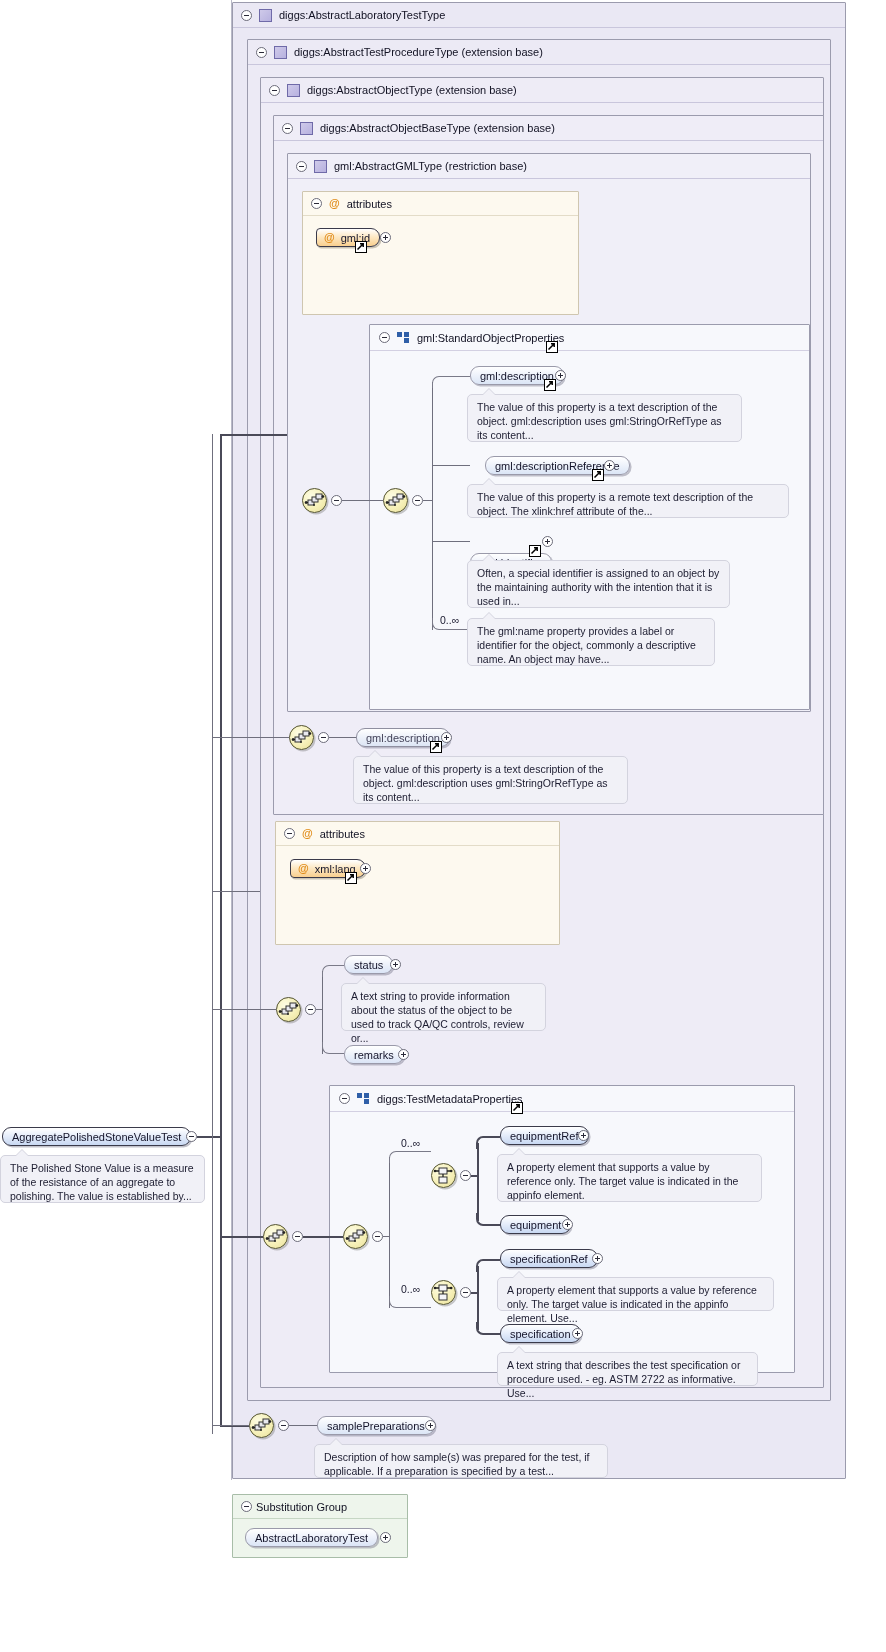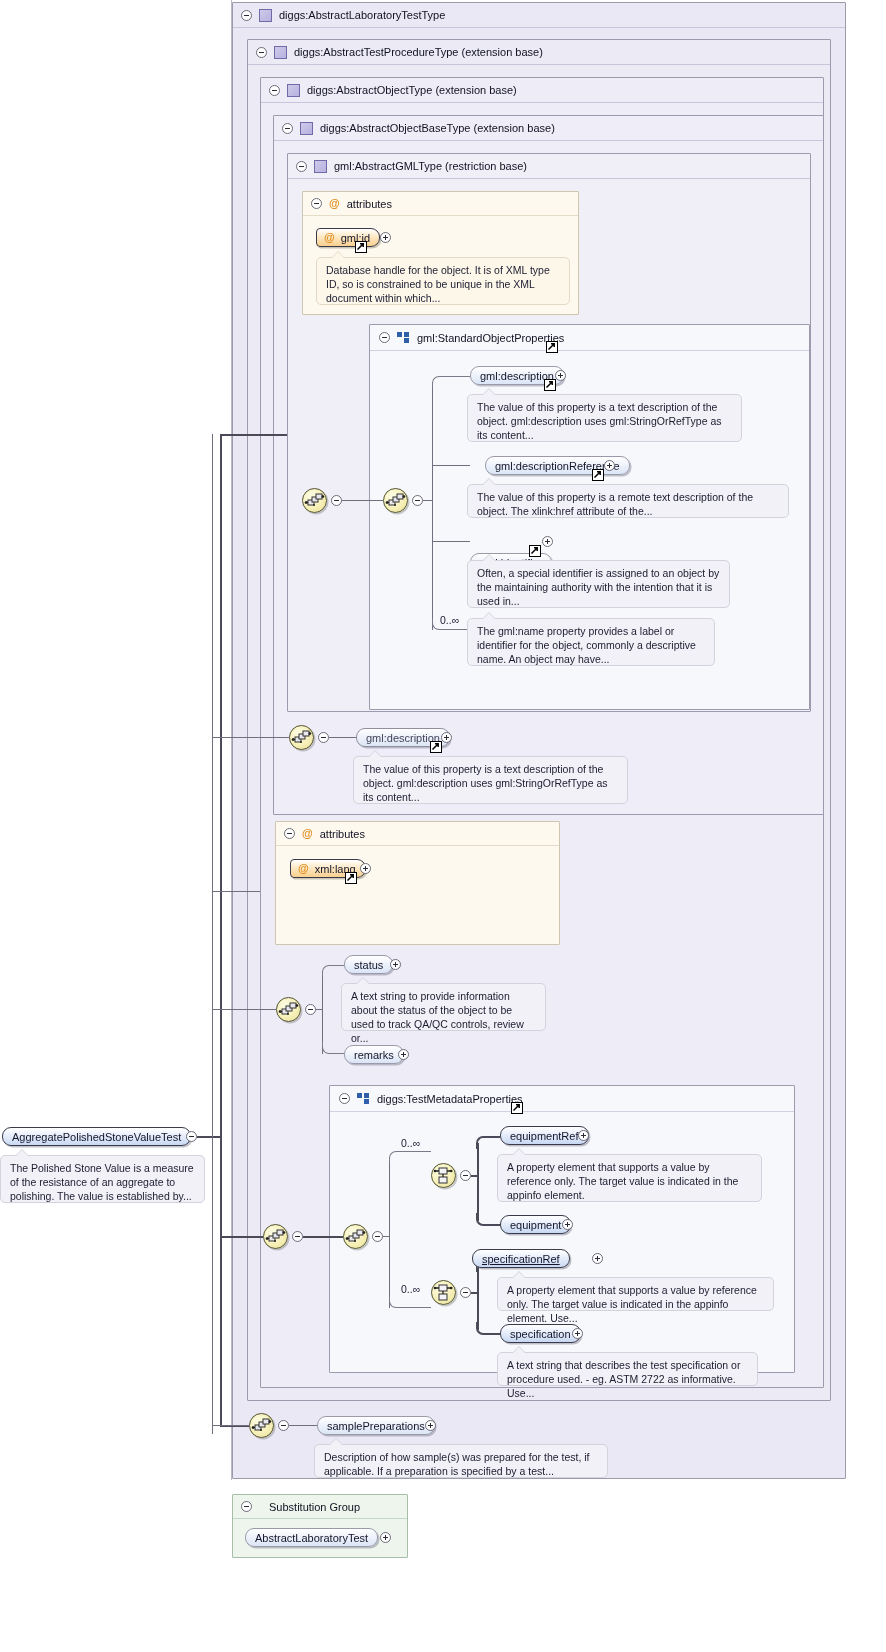--- a/index.html
+++ b/index.html
@@ -186,21 +186,21 @@
 
   
   .subbox{
     position:absolute;box-sizing:border-box;
     border:1px solid #a8bda8;
     background:#eef5ec;
     border-radius:1px;
   }
   .subbox-hdr{
     position:absolute;left:0;top:0;right:0;height:24px;
-    display:flex;align-items:center;gap:17px;padding-left:8px;
+    display:flex;align-items:center;gap:4px;padding-left:8px;
     border-bottom:1px solid #c6d6c4;box-sizing:border-box;
     font-size:11px;color:#111122;
   }
 
   .outer-frame{position:absolute;border-left:1px solid #b9b9c8;}
 </style>
 </head>
 <body>
 
 <div id="stage">
@@ -257,24 +257,20 @@
   <div class="attrpill" style="left:316px;top:228px;">
     <span class="attr-at">@</span>
     <span>gml:id</span>
   </div>
   <div class="gotoarrow" style="left:355px;top:241px;">
     <svg width="9" height="9" viewBox="0 0 9 9">
         <path d="M1.5 7.5 L7 2 M4 1.8 L7.2 1.8 L7.2 5" stroke="#000" stroke-width="1.5" fill="none"></path>
       </svg>
   </div>
   <div class="pm plus" style="left:380px;top:232px;"></div>
-  <div class="doc tan" style="left:316px;top:257px;width:254px;height:48px;">
-    <span class="notch-b tan" style="left:14px;"></span><span class="notch tan" style="left:15px;"></span>
-    <span>Database handle for the object. It is of XML type ID, so is constrained to be unique in the XML document within which...</span>
-  </div>
 
   <div class="groupbox" style="left:369px;top:324px;width:441px;height:386px;">
     <div class="groupbox-hdr">
       <span class="pm-inline"></span>
       <span class="mgicon">
           <i></i>
           <i></i>
           <i></i>
         </span>
       <span class="typebox-title">gml:StandardObjectProperties</span>
@@ -536,21 +532,21 @@
       <circle cx="3" cy="7" r="1.3" fill="#222"></circle>
         <circle cx="19.2" cy="7" r="1.3" fill="#222"></circle>
     </svg>
   </div>
   <div class="pm" style="left:460px;top:1287px;"></div>
   <div class="ln h thick" style="left:471px;top:1292px;width:6px;"></div>
   <div class="ln v thick" style="left:477px;top:1266px;height:64px;"></div>
   <div class="elbow tl thick" style="left:476px;top:1259px;width:24px;height:13px;"></div>
   <div class="elbow bl thick" style="left:476px;top:1322px;width:24px;height:13px;"></div>
 
-  <div class="elem" style="left:472px;top:1249px;text-decoration:underline;">
+  <div class="elem" style="left:500px;top:1249px;">
     <span>specificationRef</span>
   </div>
   <div class="pm plus" style="left:592px;top:1253px;"></div>
   <div class="doc" style="left:497px;top:1277px;width:277px;height:34px;">
     <span class="notch-b" style="left:14px;"></span><span class="notch" style="left:15px;"></span>
     <span>A property element that supports a value by reference only. The target value is indicated in the appinfo element. Use...</span>
   </div>
 
   <div class="elem" style="left:500px;top:1324px;">
     <span>specification</span>

